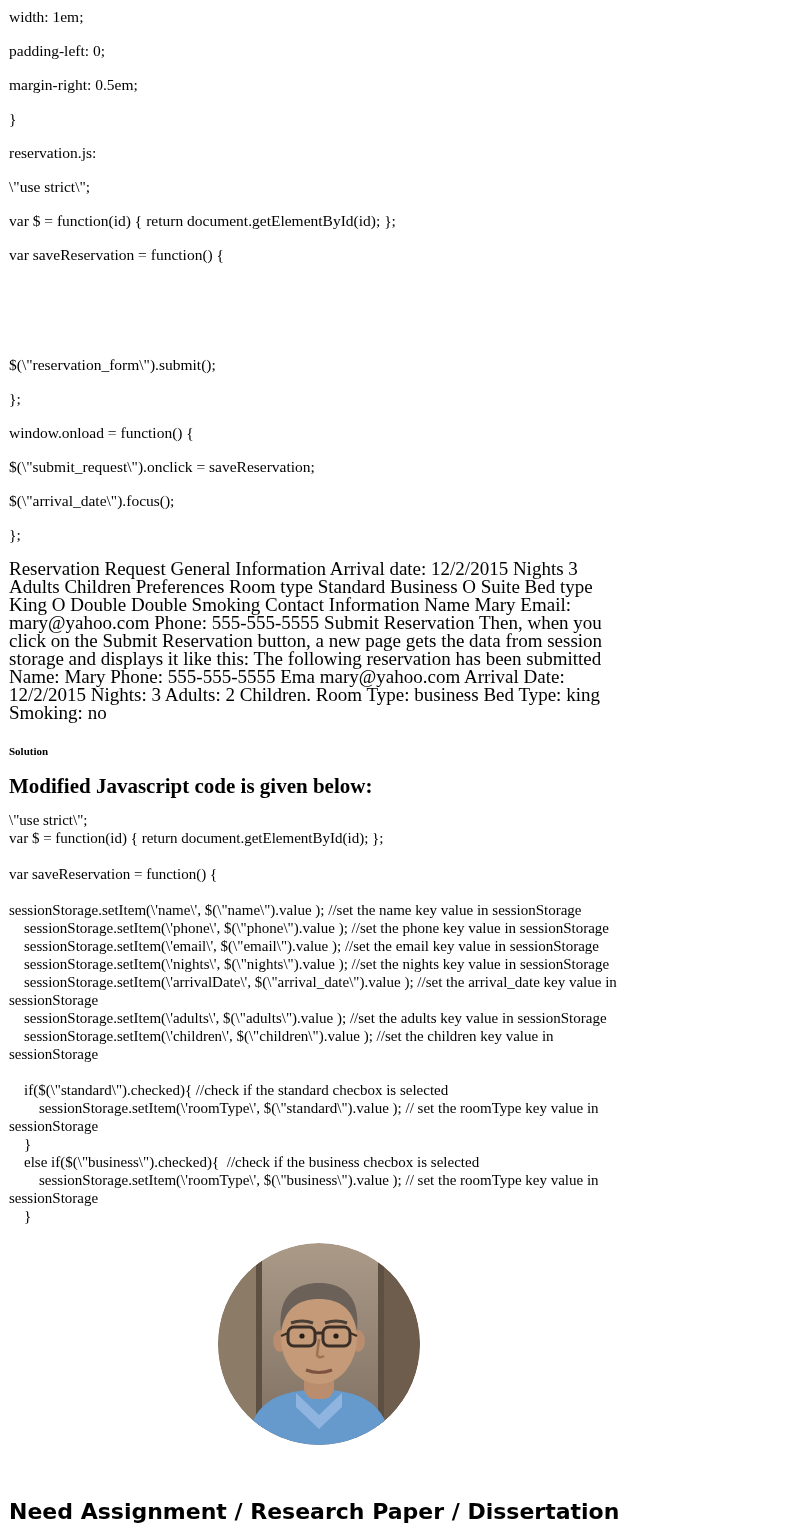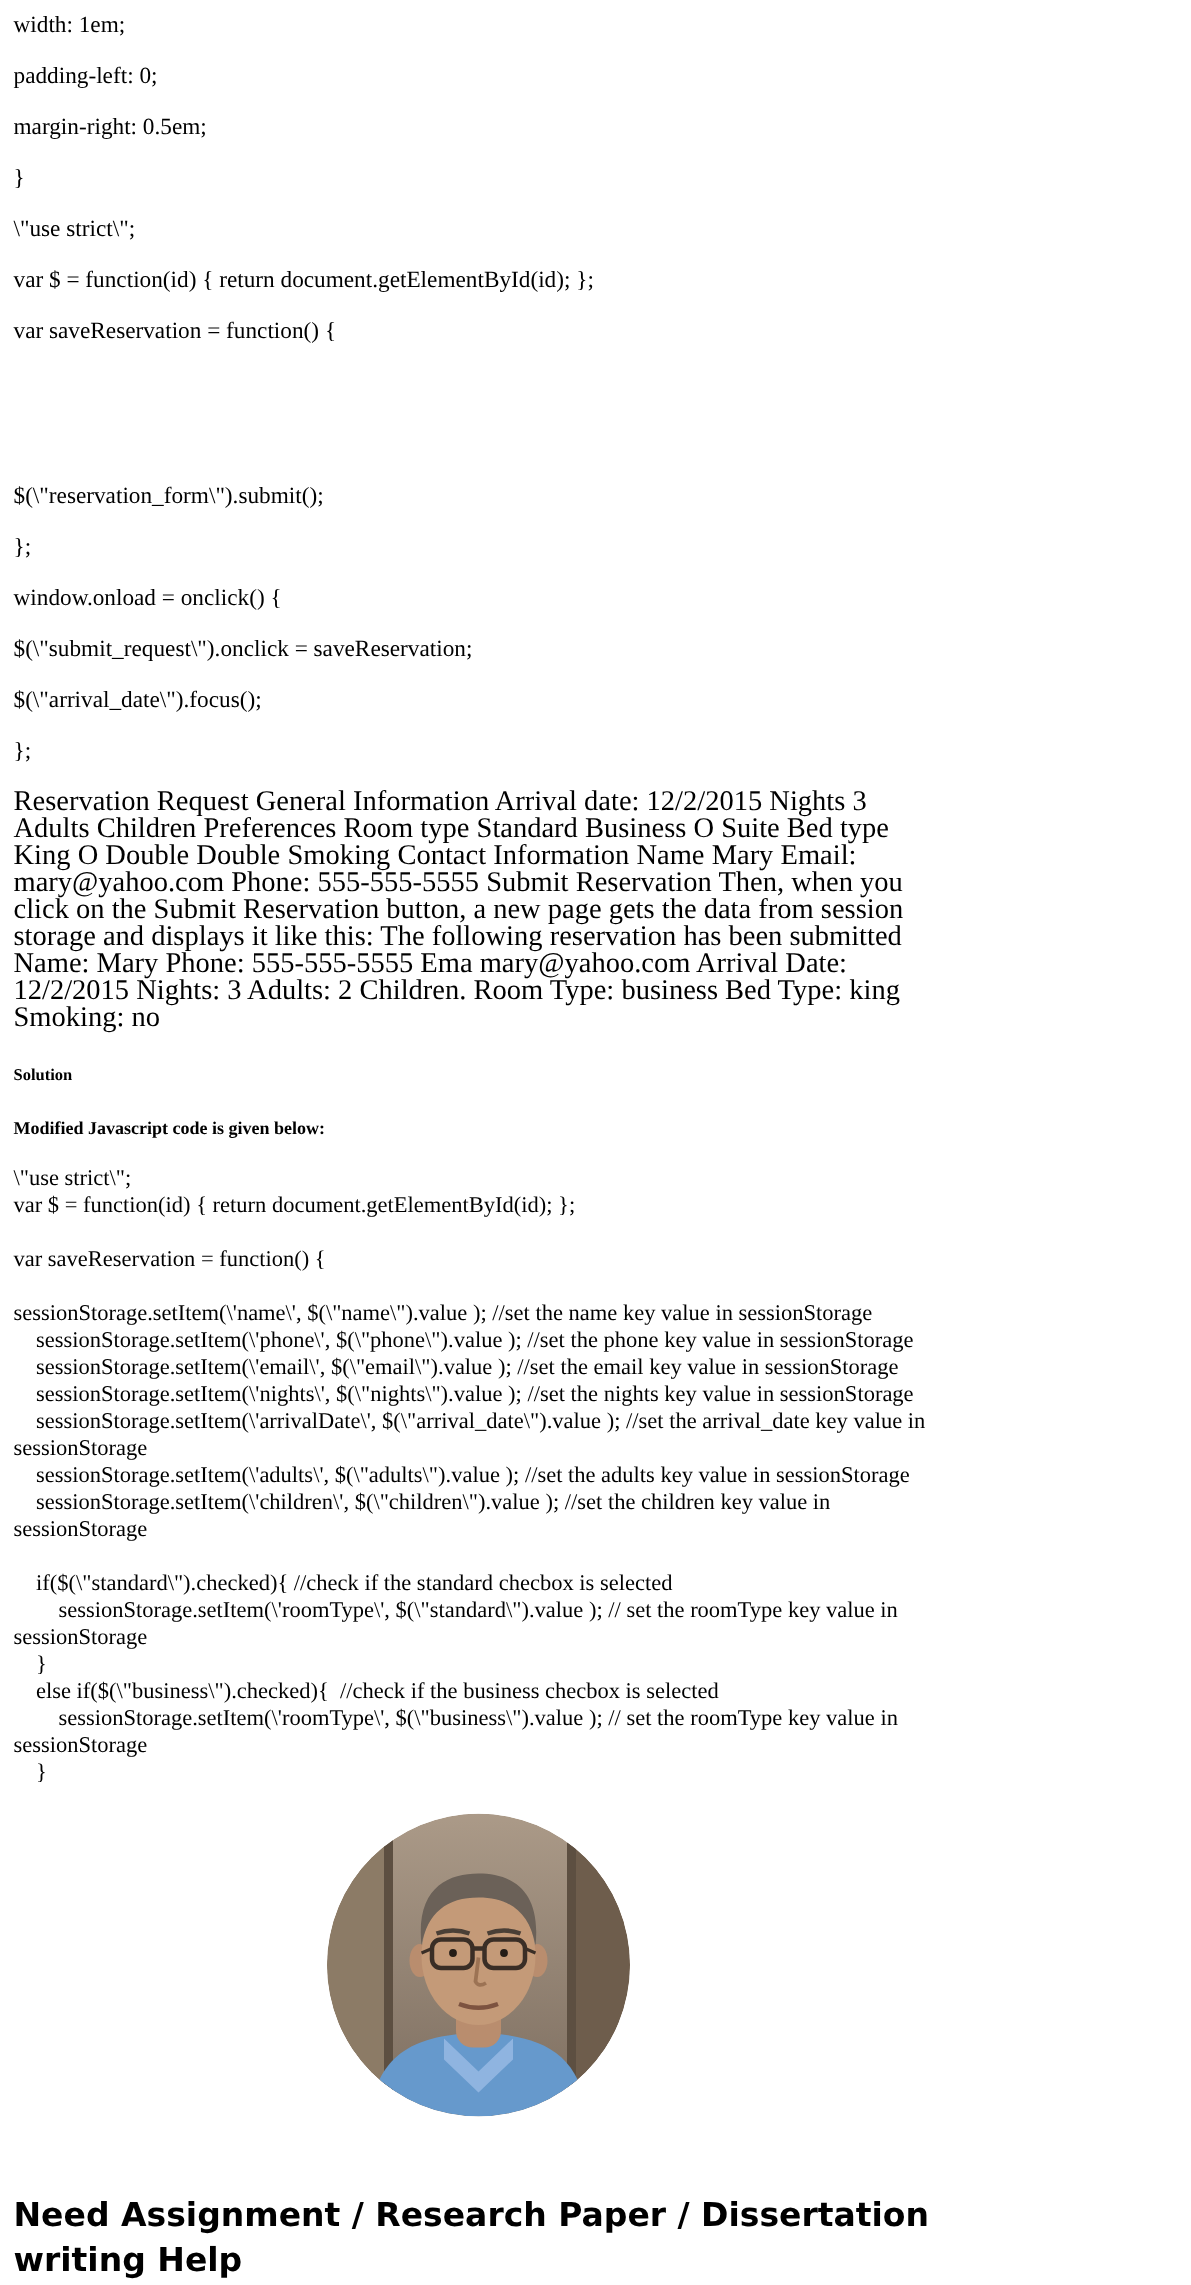--- a/index.html
+++ b/index.html
@@ -30,21 +30,21 @@
     line-height: 18px;
     margin: 0;
   }
   .solution-heading {
     font-size: 11px;
     font-weight: bold;
     line-height: 20px;
     margin: 19px 0 0 0;
   }
   .solution-sub {
-    font-size: 12px;
+    font-size: 21px;
     font-weight: bold;
     line-height: 17px;
     margin: 17px 0 0 0;
   }
   .code-block { margin-top: 16px; }
   .code-line {
     font-size: 15px;
     line-height: 18px;
     min-height: 18px;
     white-space: pre-wrap;
@@ -75,31 +75,32 @@
 </head>
 <body>
 
 <div class="page">
 
   <div class="para-block">
       <div class="para-line">width: 1em;</div>
       <div class="para-line">padding-left: 0;</div>
       <div class="para-line">margin-right: 0.5em;</div>
       <div class="para-line">}</div>
+      <div class="para-line">reservation.js:</div>
       <div class="para-line">\"use strict\";</div>
       <div class="para-line">var $ = function(id) { return document.getElementById(id); };</div>
       <div class="para-line">var saveReservation = function() {</div>
     </div>
 
   <div class="gap-block"></div>
 
   <div class="para-block">
       <div class="para-line">$(\"reservation_form\").submit();</div>
       <div class="para-line">};</div>
-      <div class="para-line">window.onload = onclick() {</div>
+      <div class="para-line">window.onload = function() {</div>
       <div class="para-line">$(\"submit_request\").onclick = saveReservation;</div>
       <div class="para-line">$(\"arrival_date\").focus();</div>
       <div class="para-line">};</div>
     </div>
 
   <p class="question-para">Reservation Request General Information Arrival date: 12/2/2015 Nights 3 Adults Children Preferences Room type Standard Business O Suite Bed type King O Double Double Smoking Contact Information Name Mary Email: mary@yahoo.com Phone: 555-555-5555 Submit Reservation Then, when you click on the Submit Reservation button, a new page gets the data from session storage and displays it like this: The following reservation has been submitted Name: Mary Phone: 555-555-5555 Ema mary@yahoo.com Arrival Date: 12/2/2015 Nights: 3 Adults: 2 Children. Room Type: business Bed Type: king Smoking: no</p>
 
   <h2 class="solution-heading">Solution</h2>
 
   <p class="solution-sub">Modified Javascript code is given below:</p>

